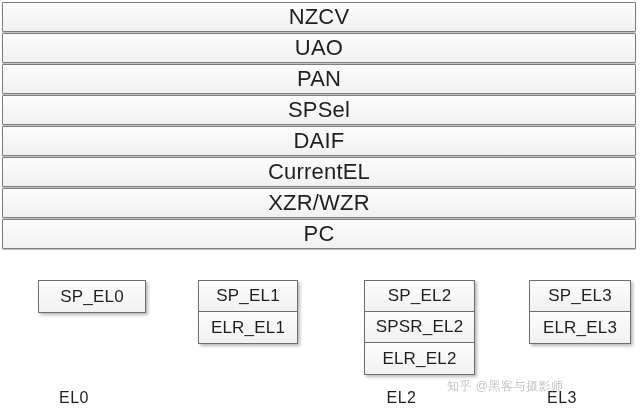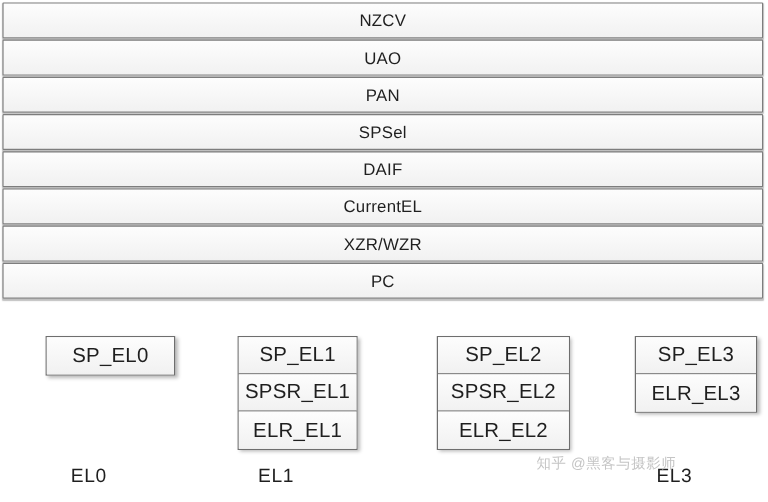--- a/index.html
+++ b/index.html
@@ -32,21 +32,21 @@
   .bar {
     height: 30px;
     margin-bottom: 1px;
     border: 1px solid var(--border-gray);
     border-radius: 1px;
     background: linear-gradient(180deg, var(--fill-top) 0%, var(--fill-bottom) 100%);
     box-shadow: 0 1px 1px rgba(0,0,0,0.25);
     display: flex;
     align-items: center;
     justify-content: center;
-    font-size: 14px;
+    font-size: 22px;
     letter-spacing: 0.2px;
   }
 
   
   .col { position: absolute; top: 280px; padding-left: 36px; }
   .col-el0 { left: 2px;   width: 144px; }
   .col-el1 { left: 162px; width: 136px; }
   .col-el2 { left: 328px; width: 147px; }
   .col-el3 { left: 493px; width: 138px; }
   .stack {
@@ -127,41 +127,38 @@
     </div>
     <div class="el-label">EL0</div>
   </div>
 
   <div class="col col-el1">
     <div class="stack">
       <div class="box">
         <span>SP_EL1</span>
       </div>
       <div class="box">
-        <span>SPSR_EL1</span>
-      </div>
-      <div class="box">
         <span>ELR_EL1</span>
       </div>
     </div>
-    <div class="el-label">EL1</div>
   </div>
 
   <div class="col col-el2">
     <div class="stack">
       <div class="box">
         <span>SP_EL2</span>
       </div>
       <div class="box">
         <span>SPSR_EL2</span>
       </div>
       <div class="box">
         <span>ELR_EL2</span>
       </div>
     </div>
+    <div class="el-label">EL2</div>
   </div>
 
   <div class="col col-el3">
     <div class="stack">
       <div class="box">
         <span>SP_EL3</span>
       </div>
       <div class="box">
         <span>ELR_EL3</span>
       </div>

